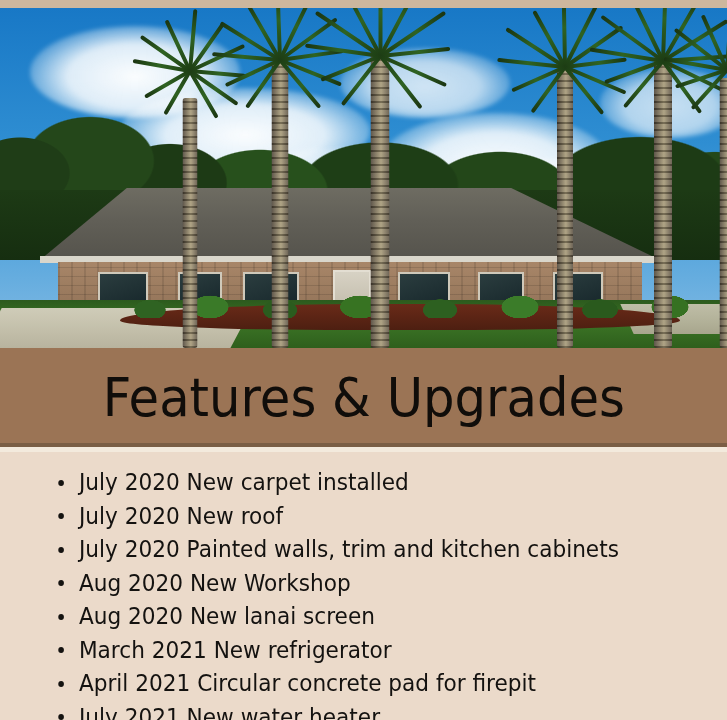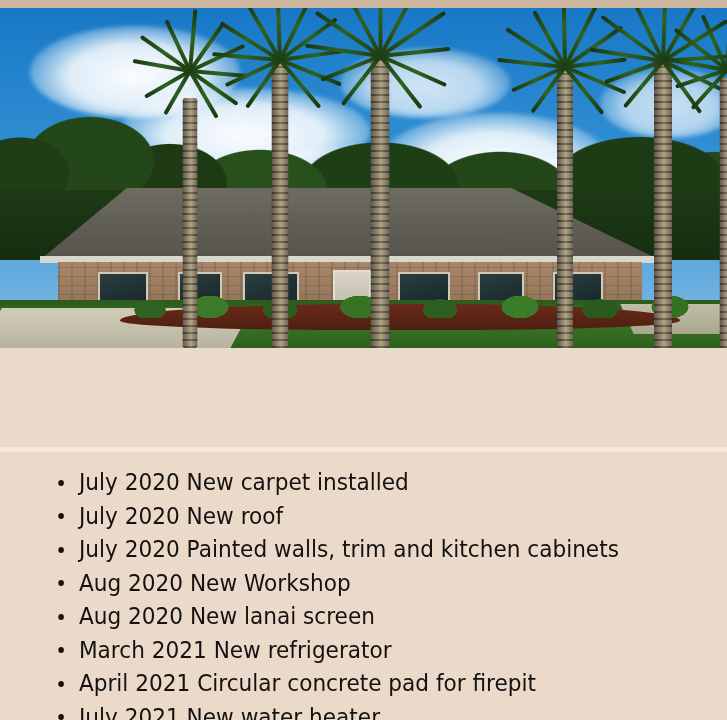--- a/index.html
+++ b/index.html
@@ -381,20 +381,23 @@
         <div class="frond" style="width:66px; transform:rotate(330deg);"></div>
         <div class="frond" style="width:58px; transform:rotate(358deg);"></div>
         <div class="frond" style="width:60px; transform:rotate(28deg);"></div>
         <div class="frond" style="width:56px; transform:rotate(56deg);"></div>
         <div class="frond" style="width:52px; transform:rotate(132deg);"></div>
         <div class="frond" style="width:54px; transform:rotate(162deg);"></div>
       </div>
     </div>
   </div>
 
+  <div class="title-band">
+    <div class="title-text">Features &amp; Upgrades</div>
+  </div>
   <div class="band-divider"></div>
 
   <div class="list-section">
     <ul class="features">
       <li>July 2020 New carpet installed</li>
       <li>July 2020 New roof</li>
       <li>July 2020 Painted walls, trim and kitchen cabinets</li>
       <li>Aug 2020 New Workshop</li>
       <li>Aug 2020 New lanai screen</li>
       <li>March 2021 New refrigerator</li>

